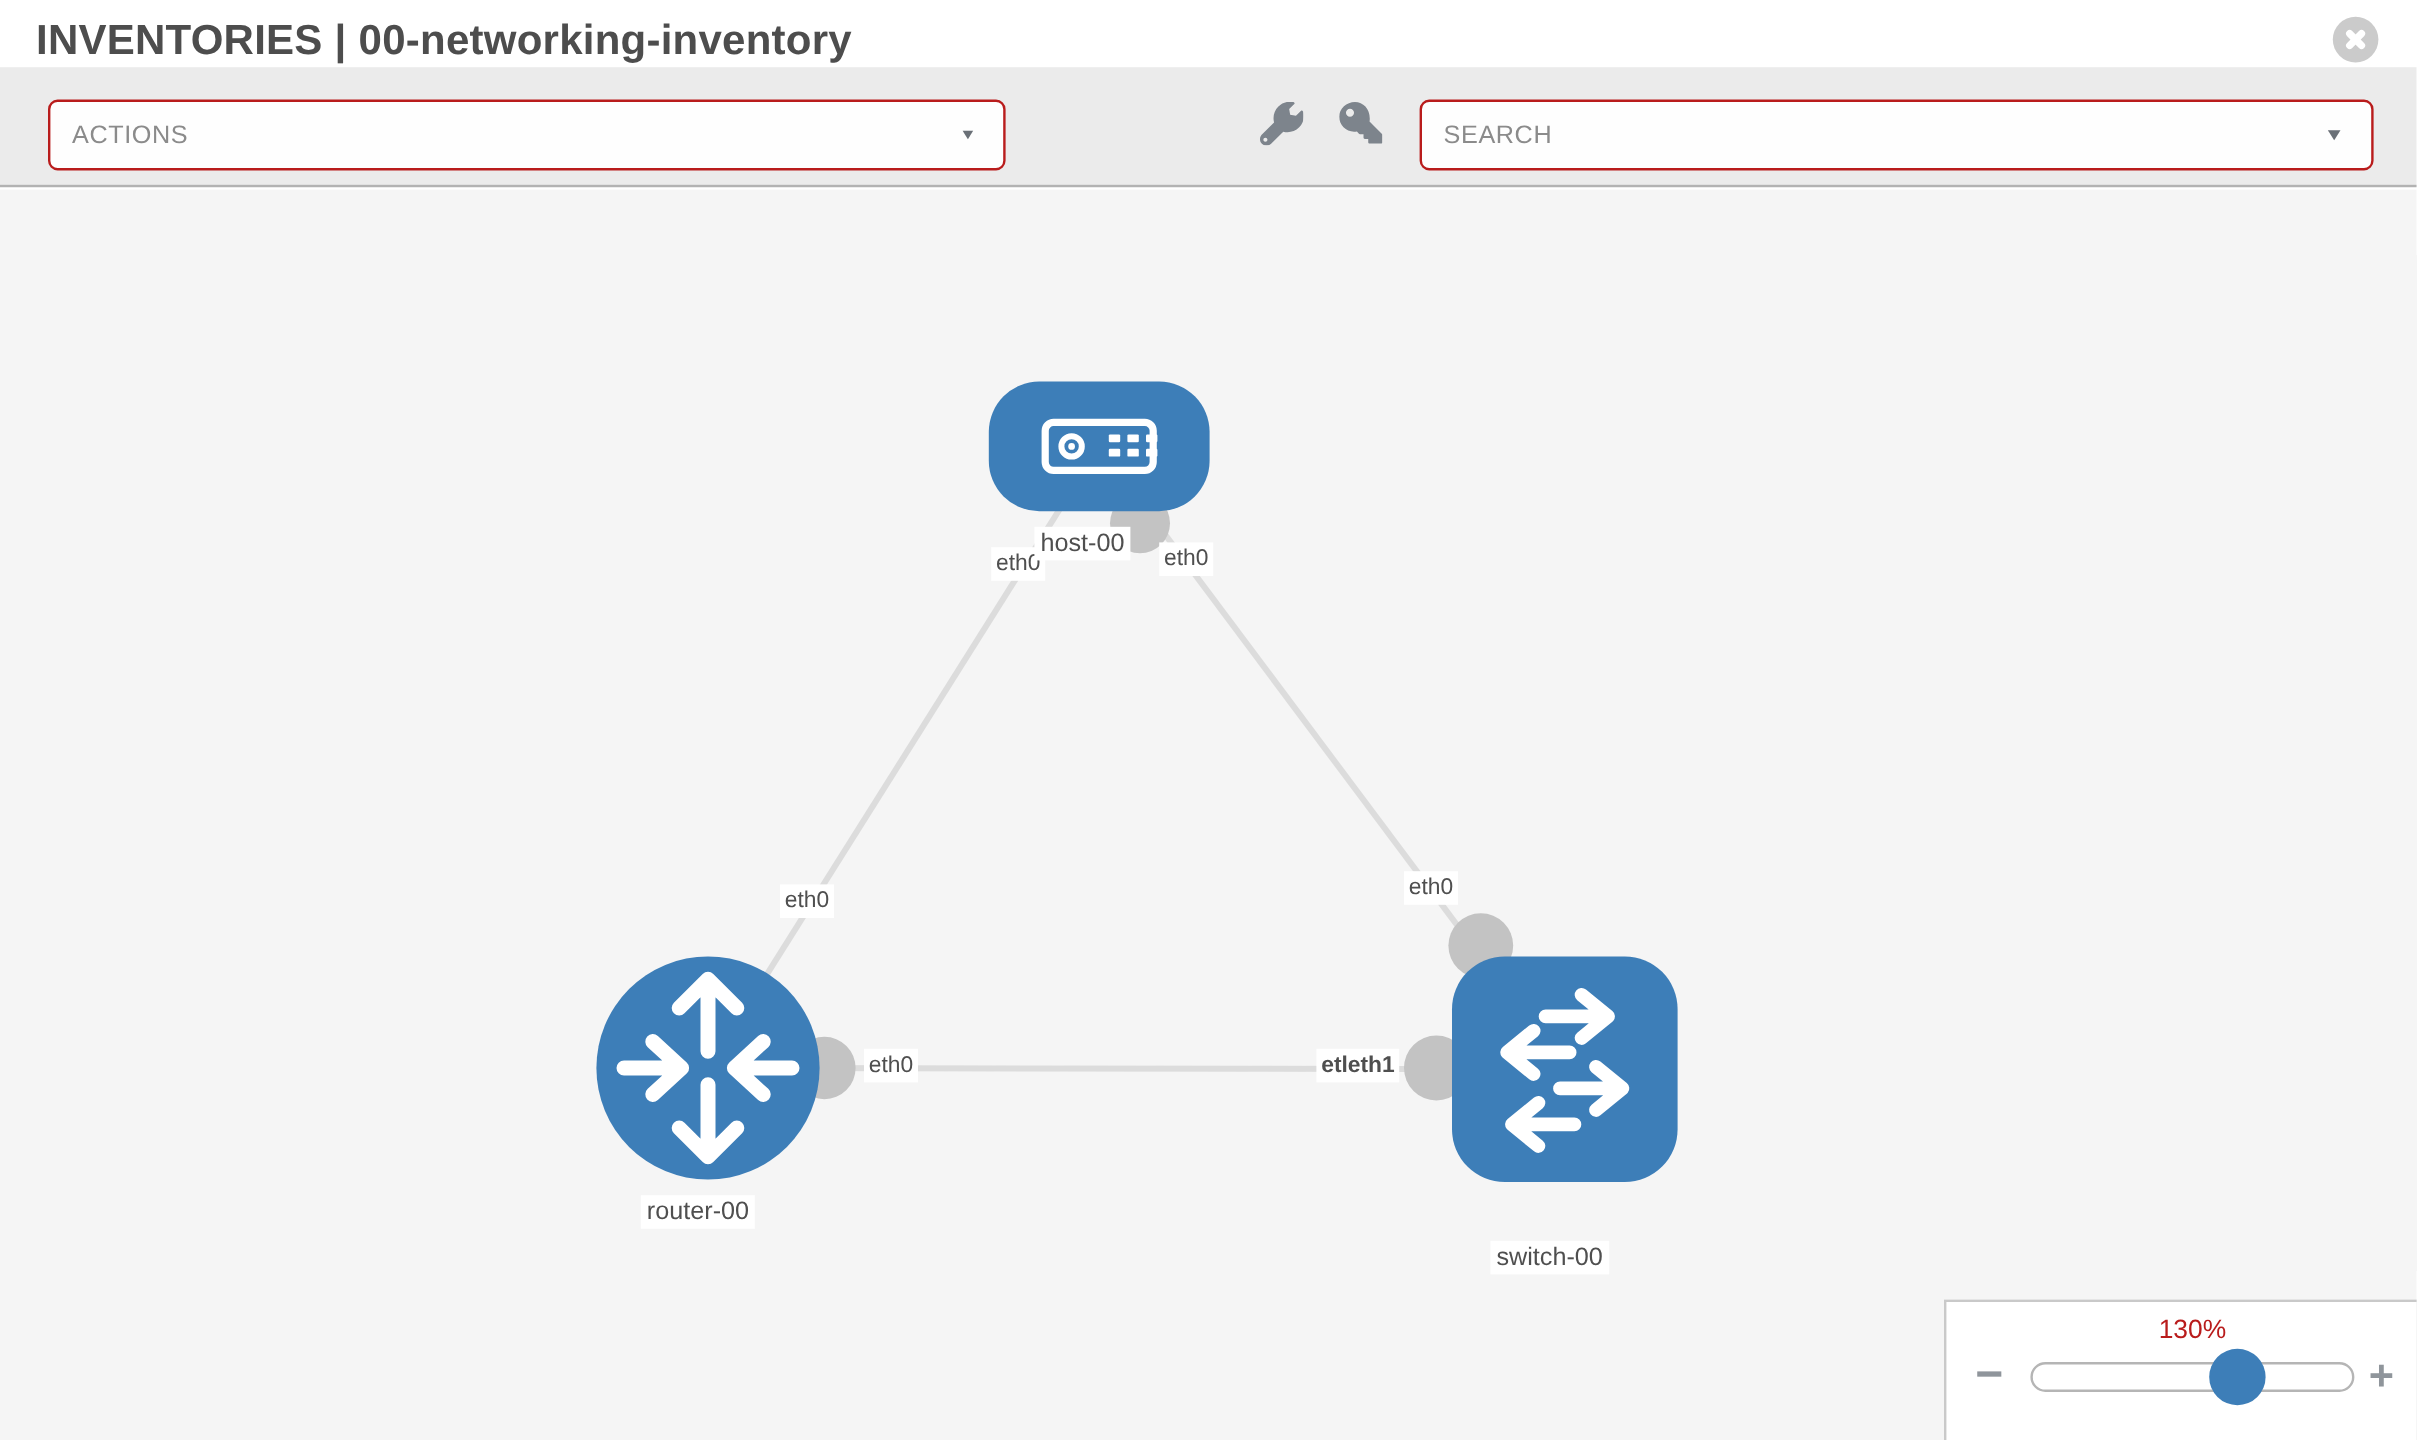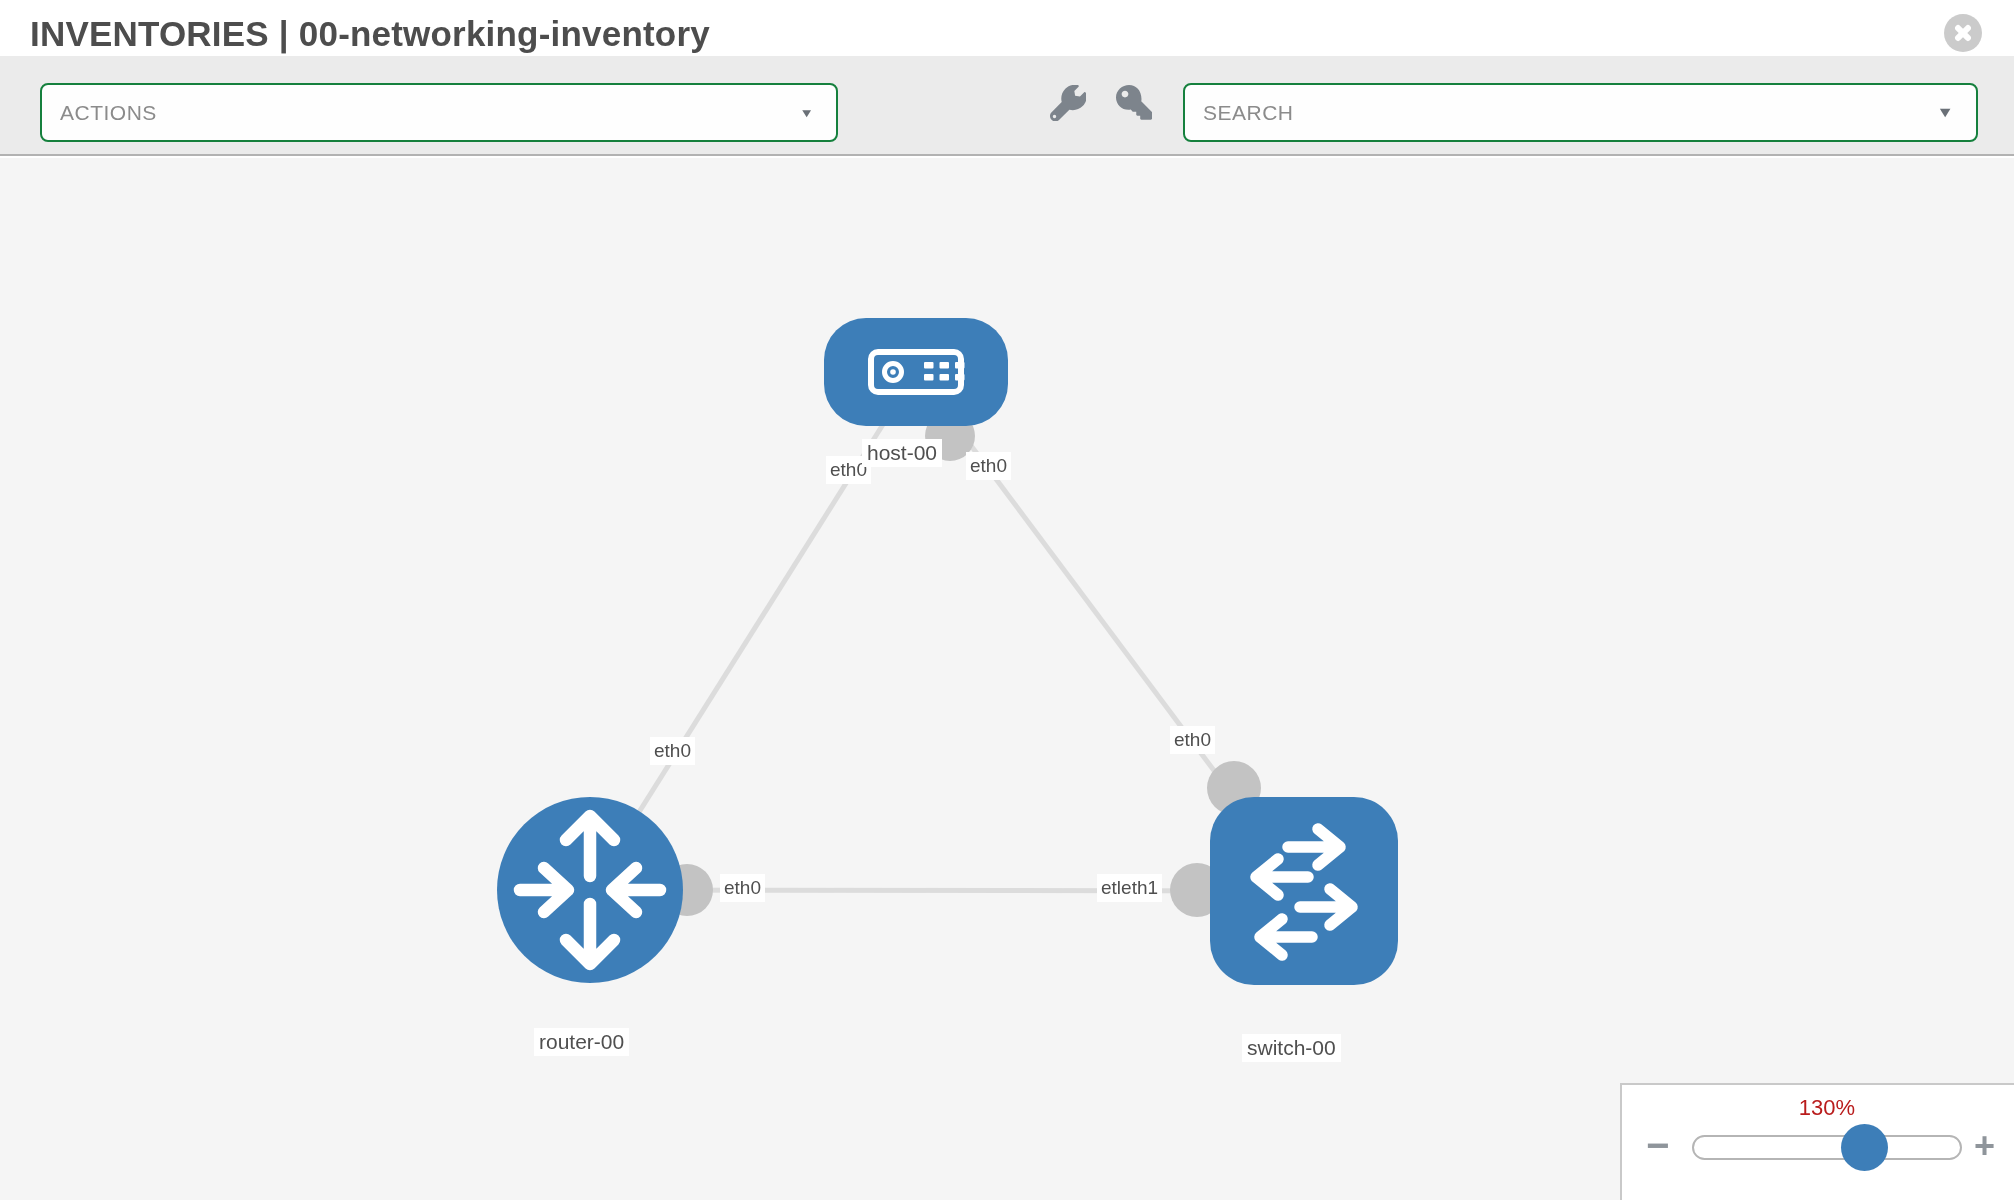--- a/index.html
+++ b/index.html
@@ -14,21 +14,21 @@
   .hdr-title .sep{padding:0 10px;color:#4d4d4d;font-weight:700;}
   .close-btn{position:absolute;left:1944px;top:14px;width:38px;height:38px;border-radius:50%;background:#cbcbcb;cursor:pointer;}
   .close-btn::before,.close-btn::after{
     content:"";position:absolute;left:9px;top:16px;width:20px;height:6px;border-radius:3px;background:#fff;
   }
   .close-btn::before{transform:rotate(45deg);}
   .close-btn::after{transform:rotate(-45deg);}
   
   .toolbar{position:absolute;left:0;top:56px;width:2014px;height:100px;background:#ebebeb;border-bottom:2px solid #b2b2b2;}
   .select-box{
-    position:absolute;top:27px;height:59px;background:#fefefe;border:2px solid #15803d;border-radius:8px;
+    position:absolute;top:27px;height:59px;background:#fefefe;border:2px solid #b91c1c;border-radius:8px;
     display:flex;align-items:center;padding:0 22px 0 18px;cursor:pointer;
   }
   .select-box .lbl{font-size:21px;color:#8b8b8b;letter-spacing:.5px;flex:1;}
   .select-box .caret{font-size:15px;color:#6a7077;transform:scaleY(.8);}
   .actions-box{left:40px;width:798px;}
   .search-box{left:1183px;width:795px;align-items:center;}
   .search-box .caret{font-size:18px;}
   .tool-icon{position:absolute;top:96px;width:36px;height:36px;cursor:pointer;}
   .tool-icon svg{width:100%;height:100%;fill:#7d848c;}
   .wrench-pos{left:1050px;top:29px;}
@@ -146,22 +146,22 @@
       </g>
     </svg>
   </div>
 
   <div class="chip eth-lbl" style="left:826px;top:456px;">eth0</div>
   <div class="chip node-lbl" style="left:862px;top:439px;">host-00</div>
   <div class="chip eth-lbl" style="left:966px;top:452px;">eth0</div>
   <div class="chip eth-lbl" style="left:650px;top:737px;">eth0</div>
   <div class="chip eth-lbl" style="left:1170px;top:726px;">eth0</div>
   <div class="chip eth-lbl" style="left:720px;top:874px;">eth0</div>
-  <div class="chip eth-lbl" style="left:1097px;top:874px;">etleth1</div>
-  <div class="chip node-lbl" style="left:534px;top:1028px;text-align:right;">router-00</div>
+  <div class="chip eth-lbl" style="left:1097px;top:874px;font-weight:bold;">etleth1</div>
+  <div class="chip node-lbl" style="left:534px;top:996px;text-align:right;">router-00</div>
   <div class="chip node-lbl" style="left:1242px;top:998px;margin-top:36px;">switch-00</div>
 
   <div class="zoom-panel">
     <div class="zoom-level">130%</div>
     <div class="zoom-minus">−</div>
     <div class="zoom-track"></div>
     <div class="zoom-thumb"></div>
     <div class="zoom-plus">+</div>
   </div>
 

